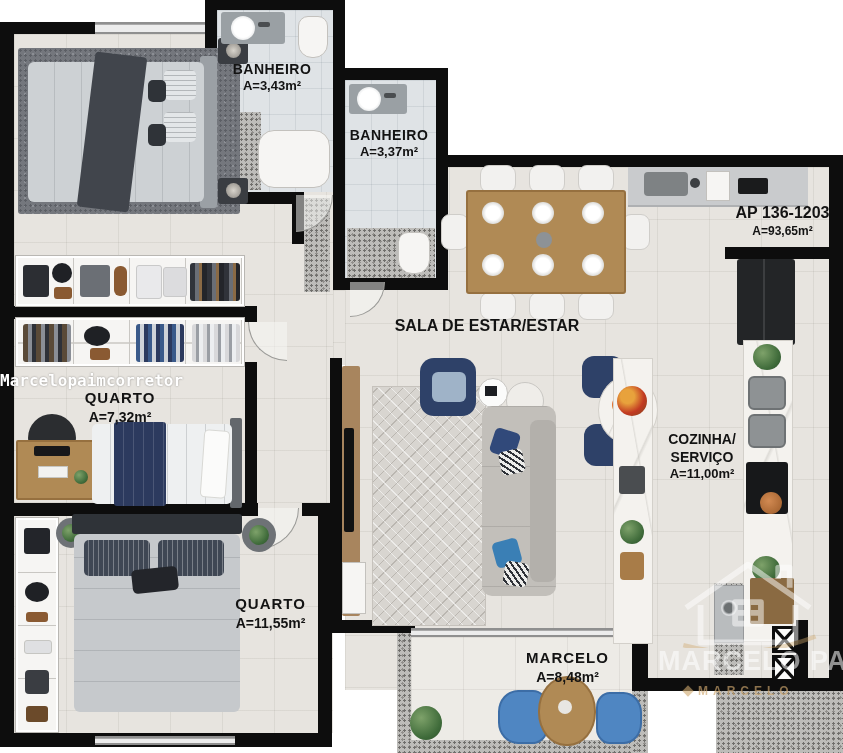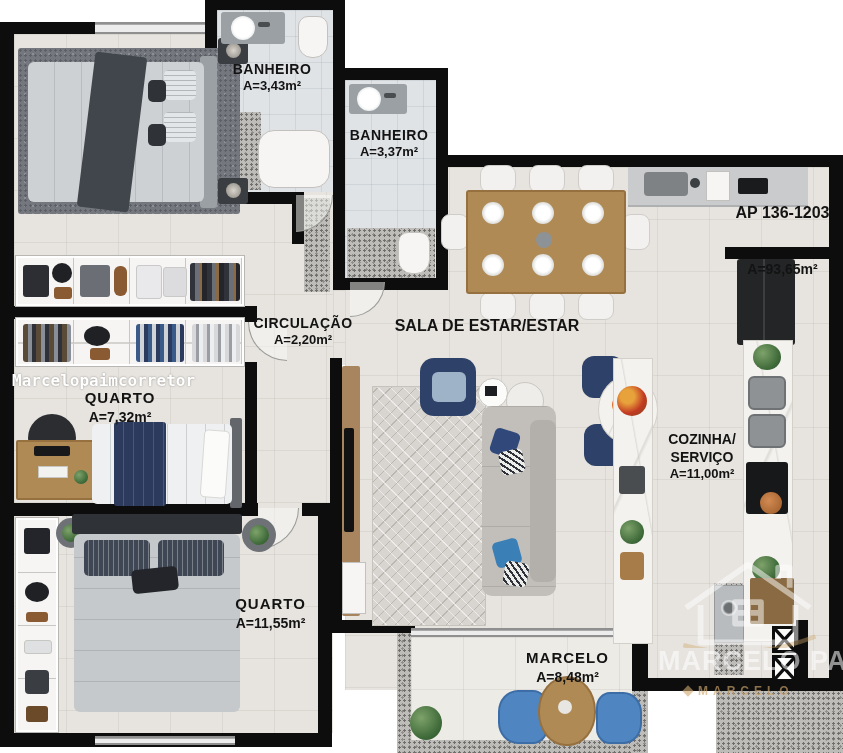--- a/index.html
+++ b/index.html
@@ -39,21 +39,21 @@
   .chair{position:absolute;background:#f2f1ef;border:1px solid #cfcdc9;border-radius:9px;box-sizing:border-box;}
   .navy{background:#2e4168;}
   .arc{position:absolute;border:1px solid #9a9a97;border-top:none;border-left:none;
        border-radius:0 0 100% 0;background:rgba(250,250,247,.5);}
   .closet{position:absolute;background:#f6f5f3;border:2px solid #ffffff;outline:1px solid #b9b7b3;box-sizing:border-box;}
   .cl{position:absolute;border-radius:3px;}
   .label{position:absolute;text-align:center;color:#131313;font-weight:bold;line-height:1.3;z-index:30;}
   .label span{display:block;}
   .xbox{position:absolute;background:#fbfbfa;border:3px solid #0d0d0d;box-sizing:border-box;}
   .xbox svg{display:block;width:100%;height:100%;}
-  .wm-left{position:absolute;left:12px;top:371px;z-index:50;color:#ffffff;
+  .wm-left{position:absolute;left:0;top:371px;z-index:50;color:#ffffff;
         font-family:"DejaVu Sans Mono",monospace;font-size:16px;font-weight:bold;
         letter-spacing:0px;text-shadow:0 0 2px rgba(0,0,0,.4);pointer-events:none;}
   .wm-brand{position:absolute;left:620px;top:554px;width:223px;height:199px;overflow:hidden;
         z-index:50;pointer-events:none;}
   .wm-brand .nm{position:absolute;left:38px;top:92px;white-space:nowrap;
         font-size:27px;font-weight:bold;letter-spacing:1px;color:rgba(255,255,255,.55);}
   .wm-brand .sub{position:absolute;left:78px;top:130px;white-space:nowrap;
         font-size:12px;font-weight:bold;letter-spacing:5px;color:rgba(207,168,110,.65);}
   .wm-brand .dia{position:absolute;left:64px;top:133px;width:8px;height:8px;
         background:rgba(207,168,110,.6);transform:rotate(45deg);}
@@ -279,25 +279,21 @@
   <div class="label" style="left:212px;top:60px;width:120px;">
     <span style="font-size:14px;letter-spacing:.5px;">BANHEIRO</span>
     <span style="font-size:13px;">A=3,43m²</span>
   </div>
   <div class="label" style="left:330px;top:126px;width:118px;">
     <span style="font-size:14px;letter-spacing:.5px;">BANHEIRO</span>
     <span style="font-size:13px;text-align:center;">A=3,37m²</span>
   </div>
   <div class="label" style="left:722px;top:203px;width:121px;">
     <span style="font-size:16px;">AP 136-1203</span>
-    <span style="font-size:14px;margin-top:36px;">A=93,65m²</span>
-  </div>
-  <div class="label" style="left:238px;top:314px;width:130px;">
-    <span style="font-size:14px;letter-spacing:.5px;">CIRCULAÇÃO</span>
-    <span style="font-size:13px;">A=2,20m²</span>
+    <span style="font-size:12px;">A=93,65m²</span>
   </div>
   <div class="label" style="left:387px;top:316px;width:200px;">
     <span style="font-size:16px;">SALA DE ESTAR/ESTAR</span>
   </div>
   <div class="label" style="left:55px;top:388px;width:130px;">
     <span style="font-size:15px;letter-spacing:1px;">QUARTO</span>
     <span style="font-size:14px;">A=7,32m²</span>
   </div>
   <div class="label" style="left:650px;top:430px;width:104px;">
     <span style="font-size:14px;">COZINHA/</span>

